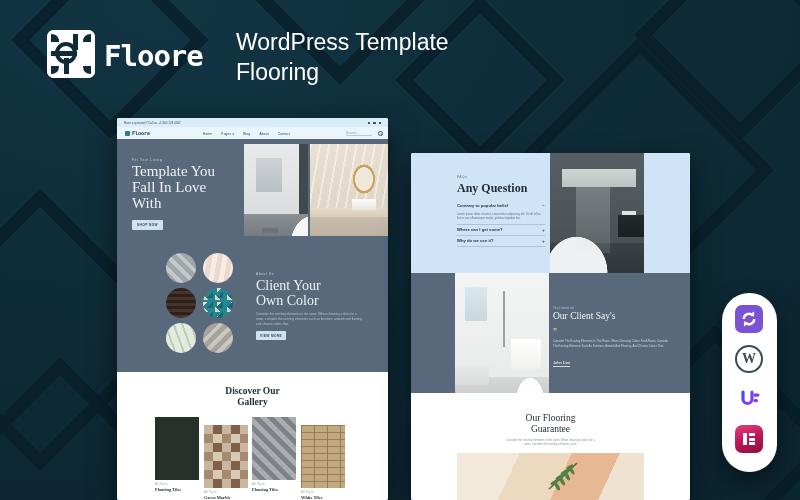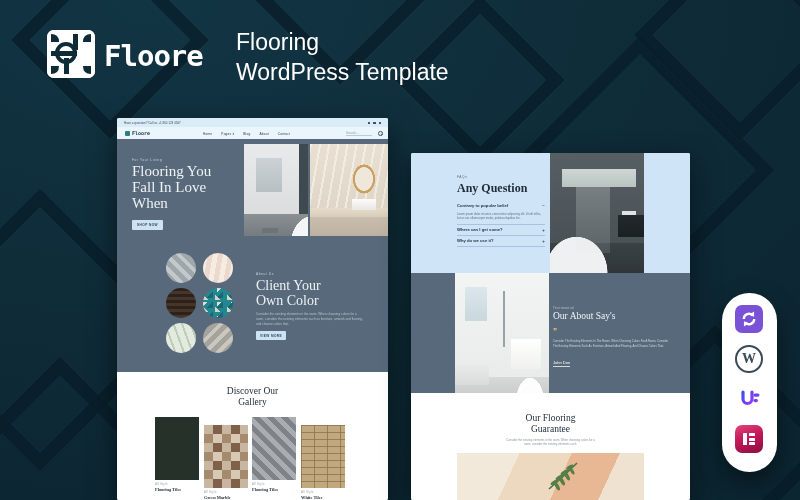--- a/index.html
+++ b/index.html
@@ -75,21 +75,21 @@
         linear-gradient(135deg,#e5dfd2 15%,rgba(0,0,0,0) 15%);
        background-size:12px 12px,10px 10px,14px 14px;}
   .sw5{background:#e3ebdf;background-image:repeating-linear-gradient(70deg,rgba(160,180,155,.55) 0 2px,rgba(0,0,0,0) 2px 8px);}
   .sw6{background:#b3b1a9;background-image:repeating-linear-gradient(-45deg,#c9c7c0 0 4px,#a5a39b 4px 9px);}
   .m1-color-eyebrow{left:139px;top:133px;color:#c6d3dd;}
   .m1-color-title{position:absolute;left:139px;top:139px;width:95px;font-size:14px;line-height:1.1;color:#eef2f5;font-weight:500;}
   .m1-color-body{position:absolute;left:139px;top:173px;width:108px;font-size:3.2px;line-height:1.55;color:#b4c1cc;}
   .m1-color-btn{left:139px;top:192px;width:30px;height:9px;}
   .m1-gallery{position:absolute;left:0;top:254px;width:271px;height:128px;background:#fff;}
   .m1-gal-title{position:absolute;left:0;top:14px;width:271px;text-align:center;font-size:9.5px;line-height:1.15;color:#22303a;font-weight:500;}
-  .gal-title-inner{display:inline-block;width:70px;}
+  .gal-title-inner{display:inline-block;width:70px;font-weight:bold;}
   .gcard{position:absolute;width:44px;}
   .gcard .gimg{width:44px;height:63px;background-repeat:repeat;}
   .gcard .ge{margin-top:2px;font-size:2.8px;color:#98a1a8;letter-spacing:.3px;}
   .gcard .gt{margin-top:1px;font-size:4.4px;color:#26323c;font-weight:bold;}
   .gimg1{background-color:#f4f3f0;background-repeat:no-repeat;
     background-image:
       linear-gradient(#263229,#263229),
       linear-gradient(#151d17,#151d17),
       linear-gradient(100deg,#c18441,#8f5b26),
       linear-gradient(#dcdad5 1px, rgba(0,0,0,0) 1px),
@@ -193,22 +193,22 @@
       <rect x="4" y="21" width="26" height="5" fill="#0e2b37"></rect>
       <circle cx="19" cy="23" r="9" fill="none" stroke="#0e2b37" stroke-width="4"></circle>
       <path d="M4 4 q8 0 8 8 l-8 0 Z" fill="#0e2b37"></path>
       <path d="M44 4 q-8 0 -8 8 l8 0 Z" fill="#0e2b37"></path>
       <path d="M4 44 q8 0 8 -8 l-8 0 Z" fill="#0e2b37"></path>
       <path d="M44 44 q-8 0 -8 -8 l8 0 Z" fill="#0e2b37"></path>
     </svg>
   </div>
   <div class="brand">Floore</div>
   <div class="promo-title">
+    <div>WordPress Template</div>
     <div>Flooring</div>
-    <div>WordPress Template</div>
   </div>
 
   <div class="mock m1">
     <div class="m1-topbar">
       <span class="tb-text">Have a question? Call us +1 800 123 4567</span>
       <span class="socials">
           <i></i>
           <i></i>
           <i></i>
         </span>
@@ -223,21 +223,21 @@
         <span><span>Pages</span><span> ▾</span></span>
         <span>Blog</span>
         <span>About</span>
         <span>Contact</span>
       </span>
       <span class="m1-search">Search...</span>
       <span class="m1-glass"></span>
     </div>
     <div class="m1-main">
       <span class="eyebrow m1-hero-eyebrow">For Your Living</span>
-      <div class="m1-hero-title serif">Flooring You Fall In Love When</div>
+      <div class="m1-hero-title serif">Template You Fall In Love With</div>
       <div class="btn-light m1-hero-btn">SHOP NOW</div>
       <div class="ph hero-img1"></div>
       <div class="ph hero-img2"></div>
 
       <div class="swatch sw1" style="left:49px;top:114px;"></div>
       <div class="swatch sw2" style="left:86px;top:114px;"></div>
       <div class="swatch sw3" style="left:49px;top:149px;"></div>
       <div class="swatch sw4" style="left:86px;top:149px;"></div>
       <div class="swatch sw5" style="left:49px;top:184px;"></div>
       <div class="swatch sw6" style="left:86px;top:184px;"></div>
@@ -291,21 +291,21 @@
         </div>
         <div class="faq-row">
           <span class="faq-q">Why do we use it?</span>
           <span class="faq-t">+</span>
         </div>
       </div>
     </div>
     <div class="m2-testi">
       <div class="ph testi-img"></div>
       <span class="eyebrow">Testimonial</span>
-      <div class="testi-title serif">Our About Say's</div>
+      <div class="testi-title serif">Our Client Say's</div>
       <div class="testi-quote">❞</div>
       <div class="testi-body">Consider The Existing Elements In The Room. When Choosing Colors For A Room, Consider The Existing Elements Such As Furniture, Artwork And Flooring, And Choose Colors That.</div>
       <span class="testi-author">John Doe</span>
     </div>
     <div class="m2-guar">
       <div class="guar-title serif">
         <span class="guar-title-inner">Our Flooring Guarantee</span>
       </div>
       <div class="guar-sub">Consider the existing elements in the room. When choosing colors for a room, consider the existing elements such.</div>
       <div class="ph guar-img">

